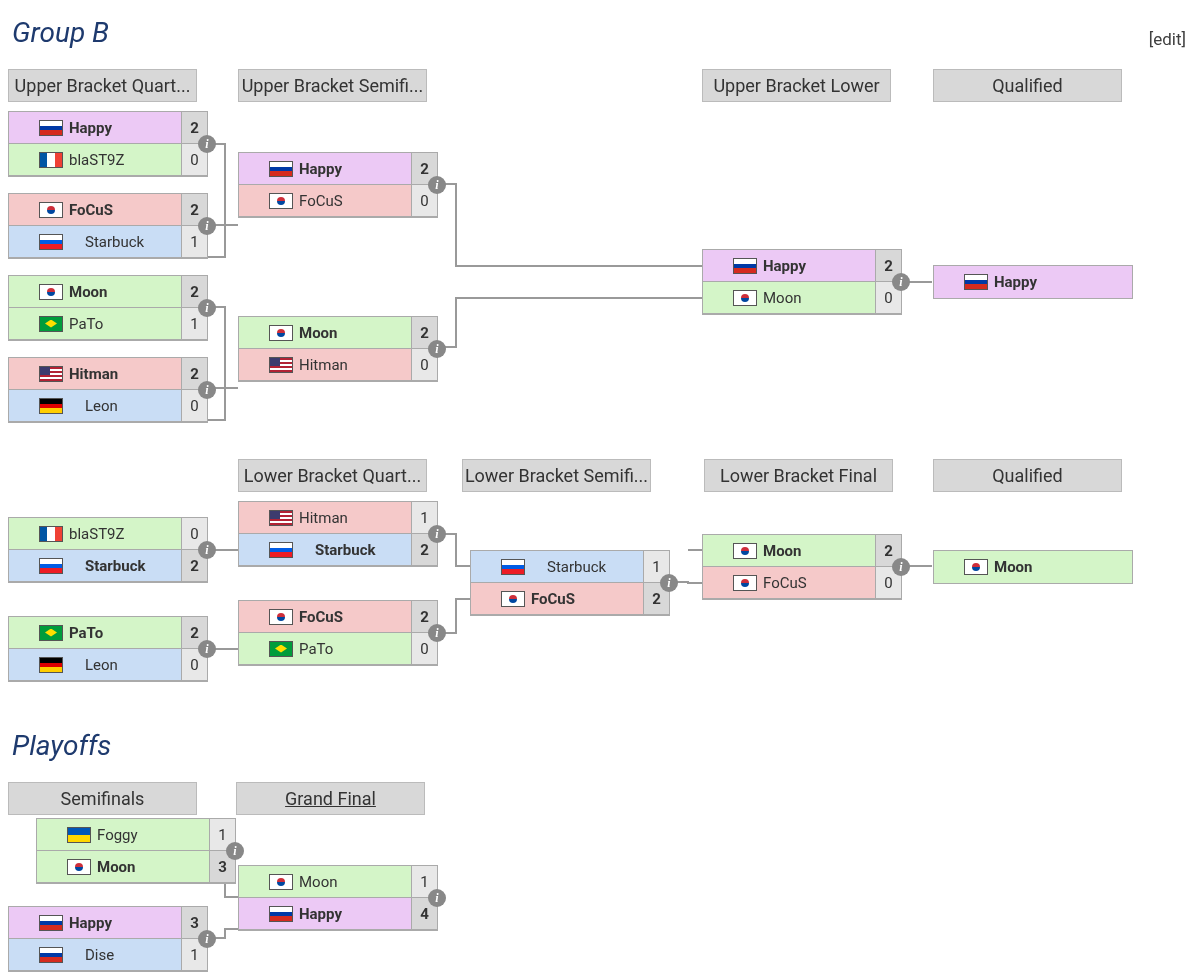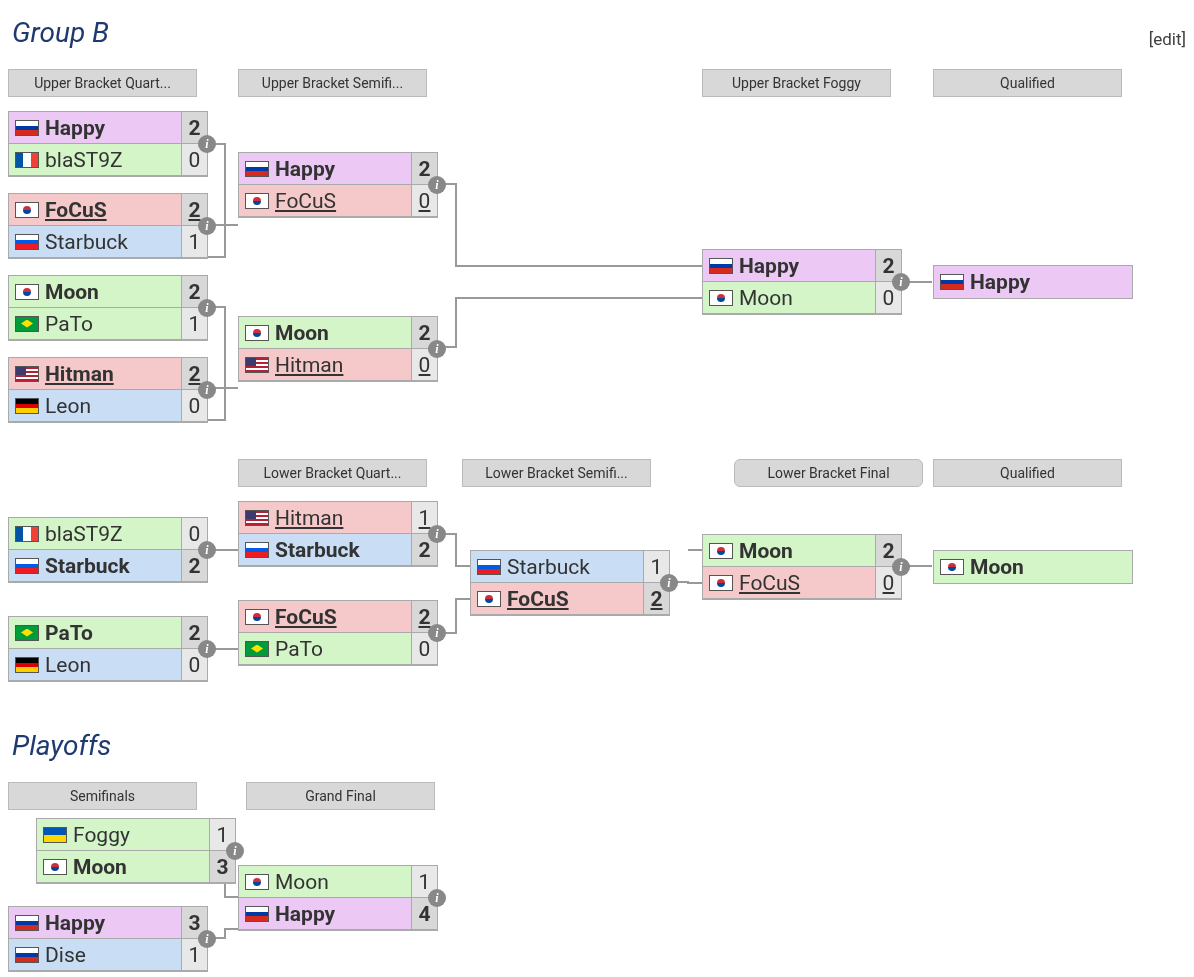--- a/index.html
+++ b/index.html
@@ -3,34 +3,34 @@
 <meta charset="utf-8">
 <style>
 * { box-sizing: border-box; margin: 0; padding: 0; }
 body { font-family: -apple-system, BlinkMacSystemFont, "Segoe UI", Roboto, sans-serif; background: #fff; padding: 8px; color: #333; }
 h2 { color: #1e3a6e; font-weight: 400; font-size: 28px; margin: 8px 0 20px 4px; font-style: italic; }
 .section-head { display: flex; justify-content: space-between; align-items: center; }
 .edit-link { color: #404040; font-size: 17px; cursor: pointer; }
 .bracket { position: relative; margin-bottom: 30px; }
 svg.connectors { position: absolute; top: 0; left: 0; pointer-events: none; z-index: 0; }
 svg.connectors path { stroke: #999; stroke-width: 2; fill: none; }
-.round-header { position: absolute; background: #d8d8d8; border: 1px solid #bbb; font-size: 14px; color: #333; text-align: center; padding: 5px 0; width: 189px; white-space: nowrap; overflow: hidden; text-overflow: ellipsis; z-index: 2; }
+.round-header { position: absolute; background: #d8d8d8; border: 1px solid #bbb; font-size: 18px; color: #333; text-align: center; padding: 5px 0; width: 189px; white-space: nowrap; overflow: hidden; text-overflow: ellipsis; z-index: 2; }
 .match { position: absolute; width: 200px; border: 1px solid #aaa; z-index: 2; }
-.slot { display: flex; align-items: center; height: 32px; border-bottom: 1px solid #aaa; font-size: 21px; }
+.slot { display: flex; align-items: center; height: 32px; border-bottom: 1px solid #aaa; font-size: 15px; padding-left: 24px; }
 .slot:last-child { border-bottom: none; }
 .slot .flag { width: 24px; height: 16px; margin: 0 6px; border: 1px solid #555; flex-shrink: 0; }
 .slot .name { flex: 1; padding-right: 4px; white-space: nowrap; overflow: hidden; text-overflow: ellipsis; }
 .slot.win .name { font-weight: 700; }
 .slot .score { width: 26px; text-align: center; background: #e8e8e8; border-left: 1px solid #aaa; align-self: stretch; line-height: 32px; }
 .slot.win .score { background: #d8d8d8; font-weight: 700; }
 .info-badge { position: absolute; width: 18px; height: 18px; background: #888; color: #fff; border-radius: 50%; font-size: 12px; font-weight: 700; text-align: center; line-height: 18px; right: -9px; top: 50%; margin-top: -9px; font-style: italic; font-family: Georgia, serif; z-index: 3; }
 .c-green { background: #d4f5c8; }
 .c-purple { background: #ecc9f5; }
-.c-red { background: #f5c9c9; text-decoration: underline; }
-.c-blue { background: #c9ddf5; }
+.c-red { background: #f5c9c9; }
+.c-blue { background: #c9ddf5; gap: 16px; }
 
 .fl-ru { background: linear-gradient(to bottom, #fff 33%, #0039a6 33%, #0039a6 66%, #d52b1e 66%); }
 .fl-fr { background: linear-gradient(to right, #0055a4 33%, #fff 33%, #fff 66%, #ef4135 66%); }
 .fl-kr { background: #fff; position: relative; }
 .fl-kr::after { content:""; position:absolute; left:50%; top:50%; width:8px; height:8px; margin:-4px 0 0 -4px; border-radius:50%; background: linear-gradient(to bottom, #cd2e3a 50%, #0047a0 50%); }
 .fl-si { background: linear-gradient(to bottom, #fff 33%, #005ce5 33%, #005ce5 66%, #ed1c24 66%); }
 .fl-br { background: #009c3b; position:relative;}
 .fl-br::after{content:"";position:absolute;left:50%;top:50%;width:12px;height:8px;margin:-4px 0 0 -6px;background:#ffdf00;clip-path:polygon(50% 0,100% 50%,50% 100%,0 50%);}
 .fl-us { background: repeating-linear-gradient(to bottom, #b22234 0 2px, #fff 2px 4px); position:relative;}
 .fl-us::before{content:"";position:absolute;left:0;top:0;width:10px;height:8px;background:#3c3b6e;}
@@ -50,21 +50,21 @@
     <path d="M200 75 H217 V156 H201"></path>
     <path d="M200 188 H217 V156 H230"></path>
     <path d="M200 238 H217 V319 H201"></path>
     <path d="M200 351 H217 V319 H230"></path>
     <path d="M430 115 H448 V197 H694"></path>
     <path d="M430 278 H448 V229 H694"></path>
     <path d="M894 213 H924"></path>
   </svg>
 <div class="round-header" style="left: 0px; top: 0px;">Upper Bracket Quart...</div>
     <div class="round-header" style="left: 230px; top: 0px;">Upper Bracket Semifi...</div>
-    <div class="round-header" style="left: 694px; top: 0px;">Upper Bracket Foggy</div>
+    <div class="round-header" style="left: 694px; top: 0px;">Upper Bracket Lower</div>
     <div class="round-header" style="left: 925px; top: 0px;">Qualified</div>
     <div class="match" style="left: 0px; top: 42px;">
       <div class="slot c-purple win">
         <span class="flag fl-ru"></span>
         <span class="name">Happy</span>
         <span class="score">2</span>
       </div>
       <div class="slot c-green">
         <span class="flag fl-fr"></span>
         <span class="name">blaST9Z</span>
@@ -163,21 +163,21 @@
     <path d="M200 91 H230"></path>
     <path d="M200 190 H230"></path>
     <path d="M430 75 H448 V107 H462"></path>
     <path d="M430 174 H448 V140 H462"></path>
     <path d="M662 123 H680 V124 H694"></path>
     <path d="M894 107 H924"></path>
     <path d="M694 91 H680"></path>
   </svg>
     <div class="round-header" style="left: 230px; top: 0px;">Lower Bracket Quart...</div>
     <div class="round-header" style="left: 454px; top: 0px;">Lower Bracket Semifi...</div>
-    <div class="round-header" style="left: 726px; top: 0px; border-radius: 6px;">Lower Bracket Final</div>
+    <div class="round-header" style="left: 696px; top: 0px;">Lower Bracket Final</div>
     <div class="round-header" style="left: 925px; top: 0px;">Qualified</div>
     <div class="match" style="left: 0px; top: 58px;">
       <div class="slot c-green">
         <span class="flag fl-fr"></span>
         <span class="name">blaST9Z</span>
         <span class="score">0</span>
       </div>
       <div class="slot c-blue win">
         <span class="flag fl-si"></span>
         <span class="name">Starbuck</span>
@@ -258,21 +258,21 @@
     </div>
   </div>
 
 <h2>Playoffs</h2>
 <div class="bracket" id="playoffs" style="height:210px">
   <svg class="connectors" width="700" height="210">
     <path d="M200 75 H217 V115 H230"></path>
     <path d="M200 156 H217 V147 H230"></path>
   </svg>
 <div class="round-header" style="left: 0px; top: 0px;">Semifinals</div>
-    <div class="round-header" style="left: 238px; top: 0px;">Grand Final</div>
+    <div class="round-header" style="left: 228px; top: 0px; text-decoration: underline;">Grand Final</div>
     <div class="match" style="left: 0px; top: 36px; margin-left: 28px;">
       <div class="slot c-green">
         <span class="flag fl-ua"></span>
         <span class="name">Foggy</span>
         <span class="score">1</span>
       </div>
       <div class="slot c-green win">
         <span class="flag fl-kr"></span>
         <span class="name">Moon</span>
         <span class="score">3</span>

